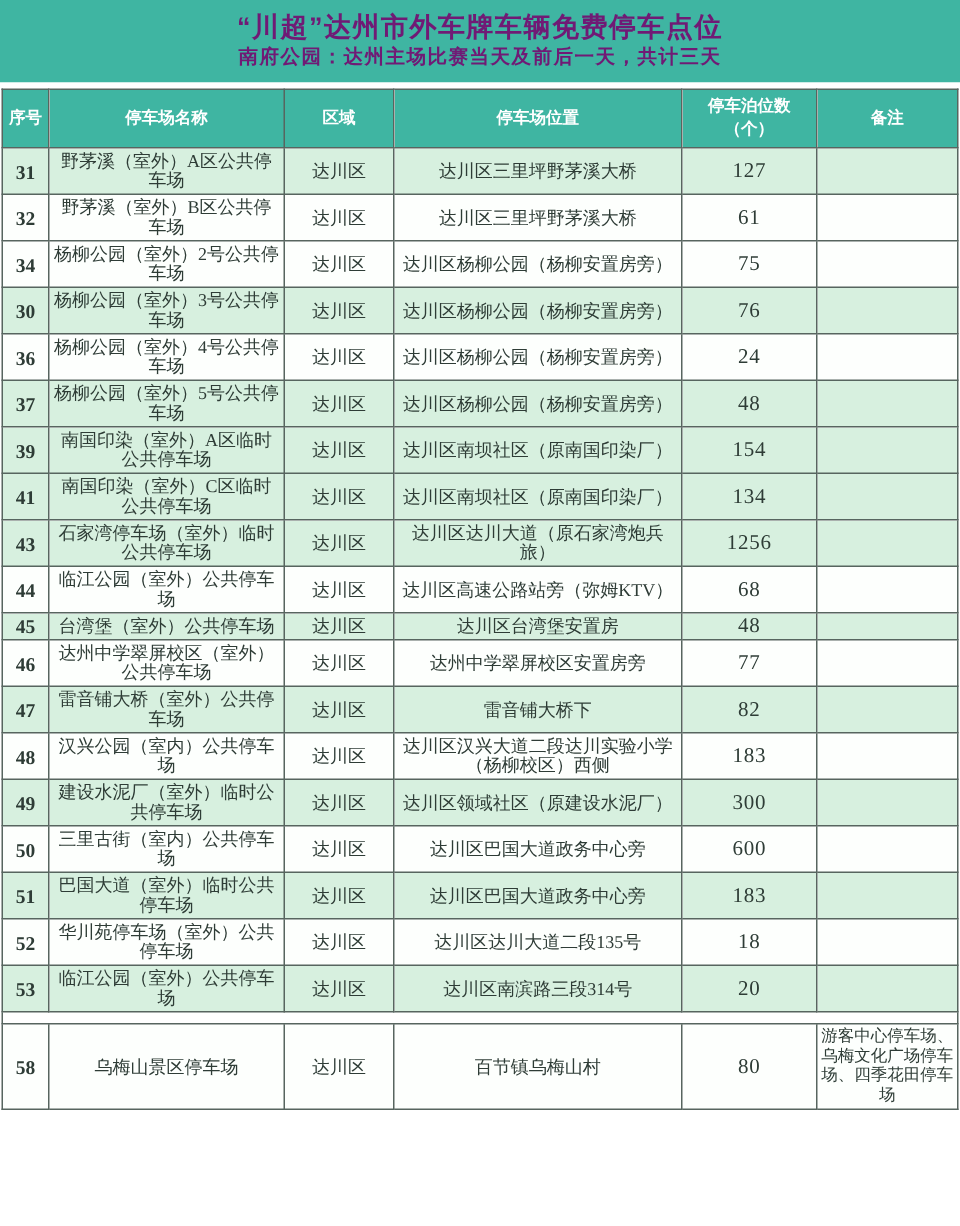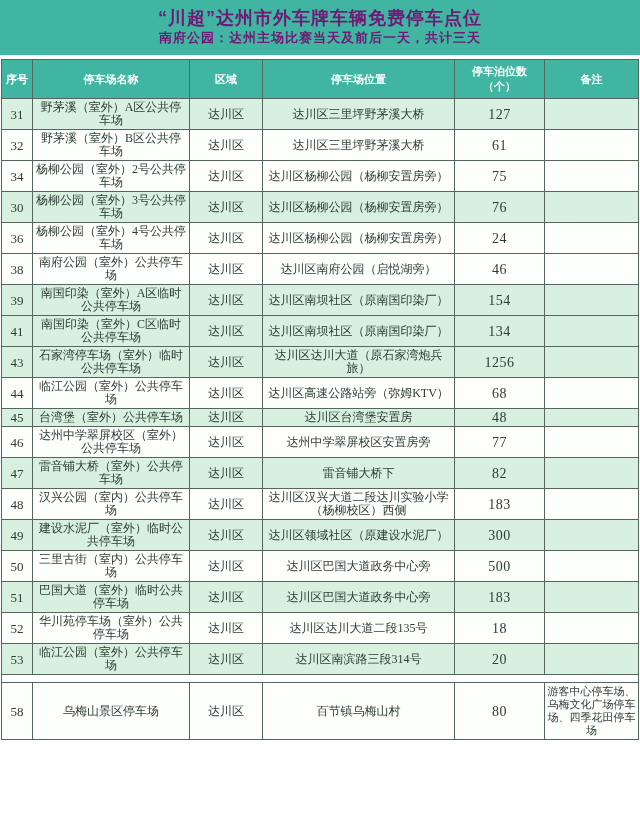--- a/index.html
+++ b/index.html
@@ -62,21 +62,21 @@
   thead th{
     background:var(--teal);
     color:#ffffff;
     font-weight:bold;
     font-size:11px;
     line-height:15px;
     padding:4px 2px;
   }
   tr.green td{background:var(--row-green);}
   tr.white td{background:var(--row-white);}
-  td.num{font-size:13px;}
+  td.num{font-size:13px;font-weight:bold;}
   td.spots{font-size:14px;letter-spacing:0.5px;}
   td.note{font-size:11px;line-height:13px;padding:2px 2px;}
   tr.spacer td{
     background:#ffffff;
     height:8px;
     padding:0;
     border-top:1px solid var(--border);
     border-bottom:1px solid var(--border);
   }
   tr.tall td{height:48px;}
@@ -145,26 +145,26 @@
             <td class="note"></td>
           </tr>
           <tr class="white">
             <td class="num">36</td>
             <td>杨柳公园（室外）4号公共停车场</td>
             <td>达川区</td>
             <td>达川区杨柳公园（杨柳安置房旁）</td>
             <td class="spots">24</td>
             <td class="note"></td>
           </tr>
-          <tr class="white">
-            <td class="num">38</td>
-            <td>南府公园（室外）公共停车场</td>
-            <td>达川区</td>
-            <td>达川区南府公园（启悦湖旁）</td>
-            <td class="spots">46</td>
+          <tr class="green">
+            <td class="num">37</td>
+            <td>杨柳公园（室外）5号公共停车场</td>
+            <td>达川区</td>
+            <td>达川区杨柳公园（杨柳安置房旁）</td>
+            <td class="spots">48</td>
             <td class="note"></td>
           </tr>
           <tr class="green">
             <td class="num">39</td>
             <td>南国印染（室外）A区临时公共停车场</td>
             <td>达川区</td>
             <td>达川区南坝社区（原南国印染厂）</td>
             <td class="spots">154</td>
             <td class="note"></td>
           </tr>
@@ -230,21 +230,21 @@
             <td>达川区</td>
             <td>达川区领域社区（原建设水泥厂）</td>
             <td class="spots">300</td>
             <td class="note"></td>
           </tr>
           <tr class="white">
             <td class="num">50</td>
             <td>三里古街（室内）公共停车场</td>
             <td>达川区</td>
             <td>达川区巴国大道政务中心旁</td>
-            <td class="spots">500</td>
+            <td class="spots">600</td>
             <td class="note"></td>
           </tr>
           <tr class="green">
             <td class="num">51</td>
             <td>巴国大道（室外）临时公共停车场</td>
             <td>达川区</td>
             <td>达川区巴国大道政务中心旁</td>
             <td class="spots">183</td>
             <td class="note"></td>
           </tr>

